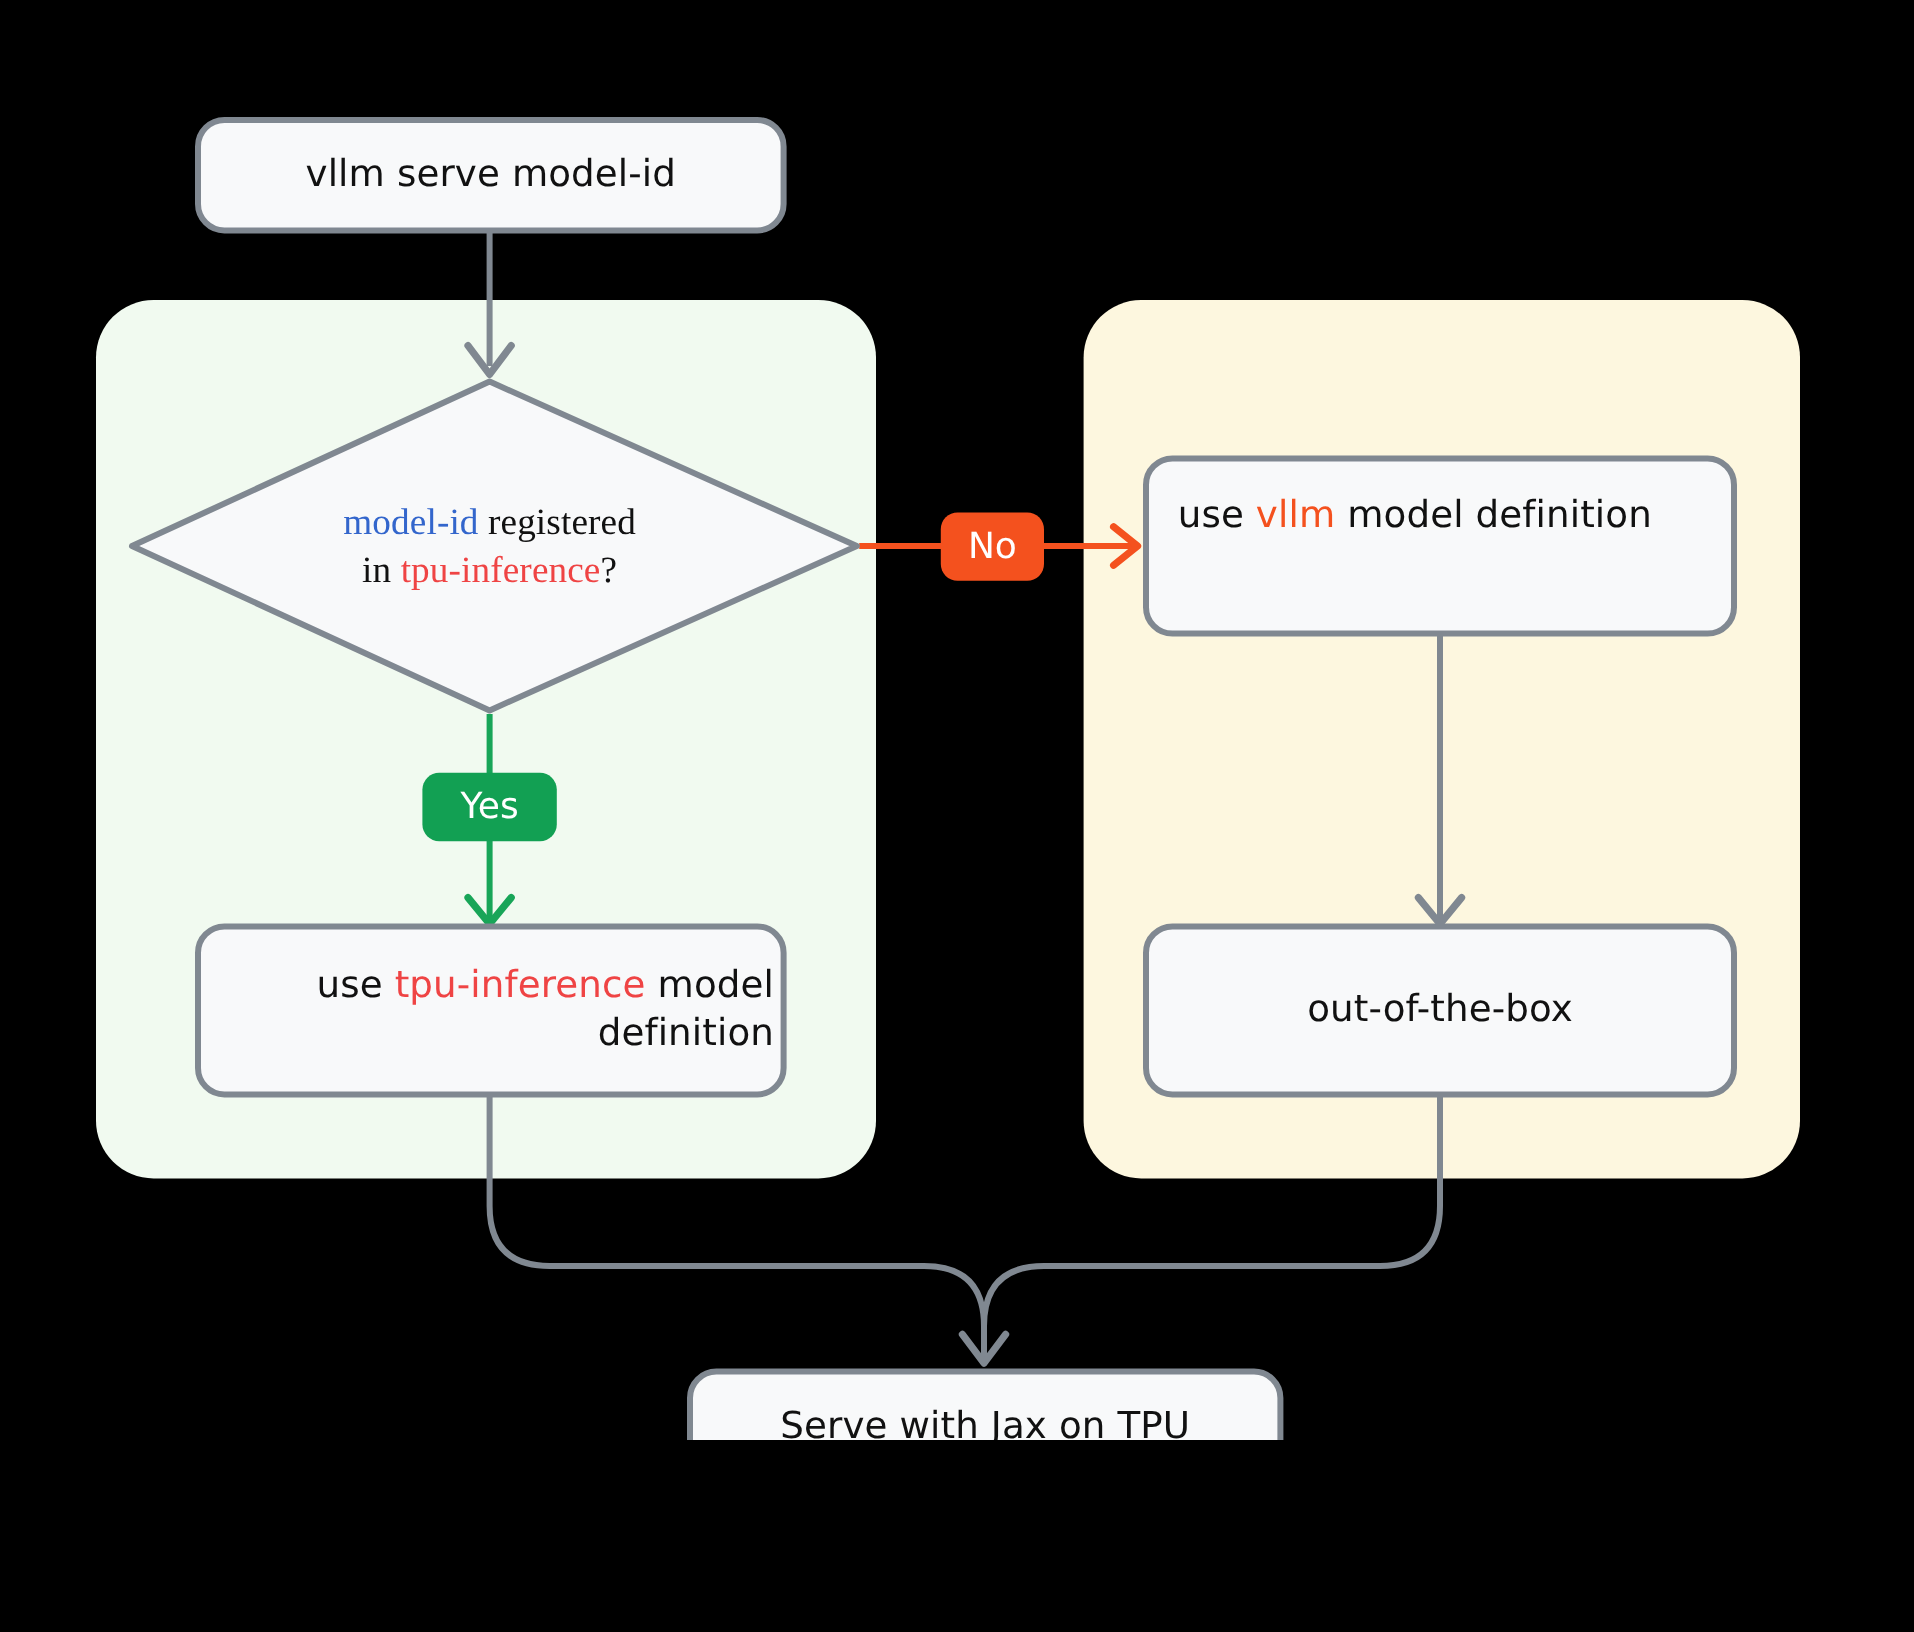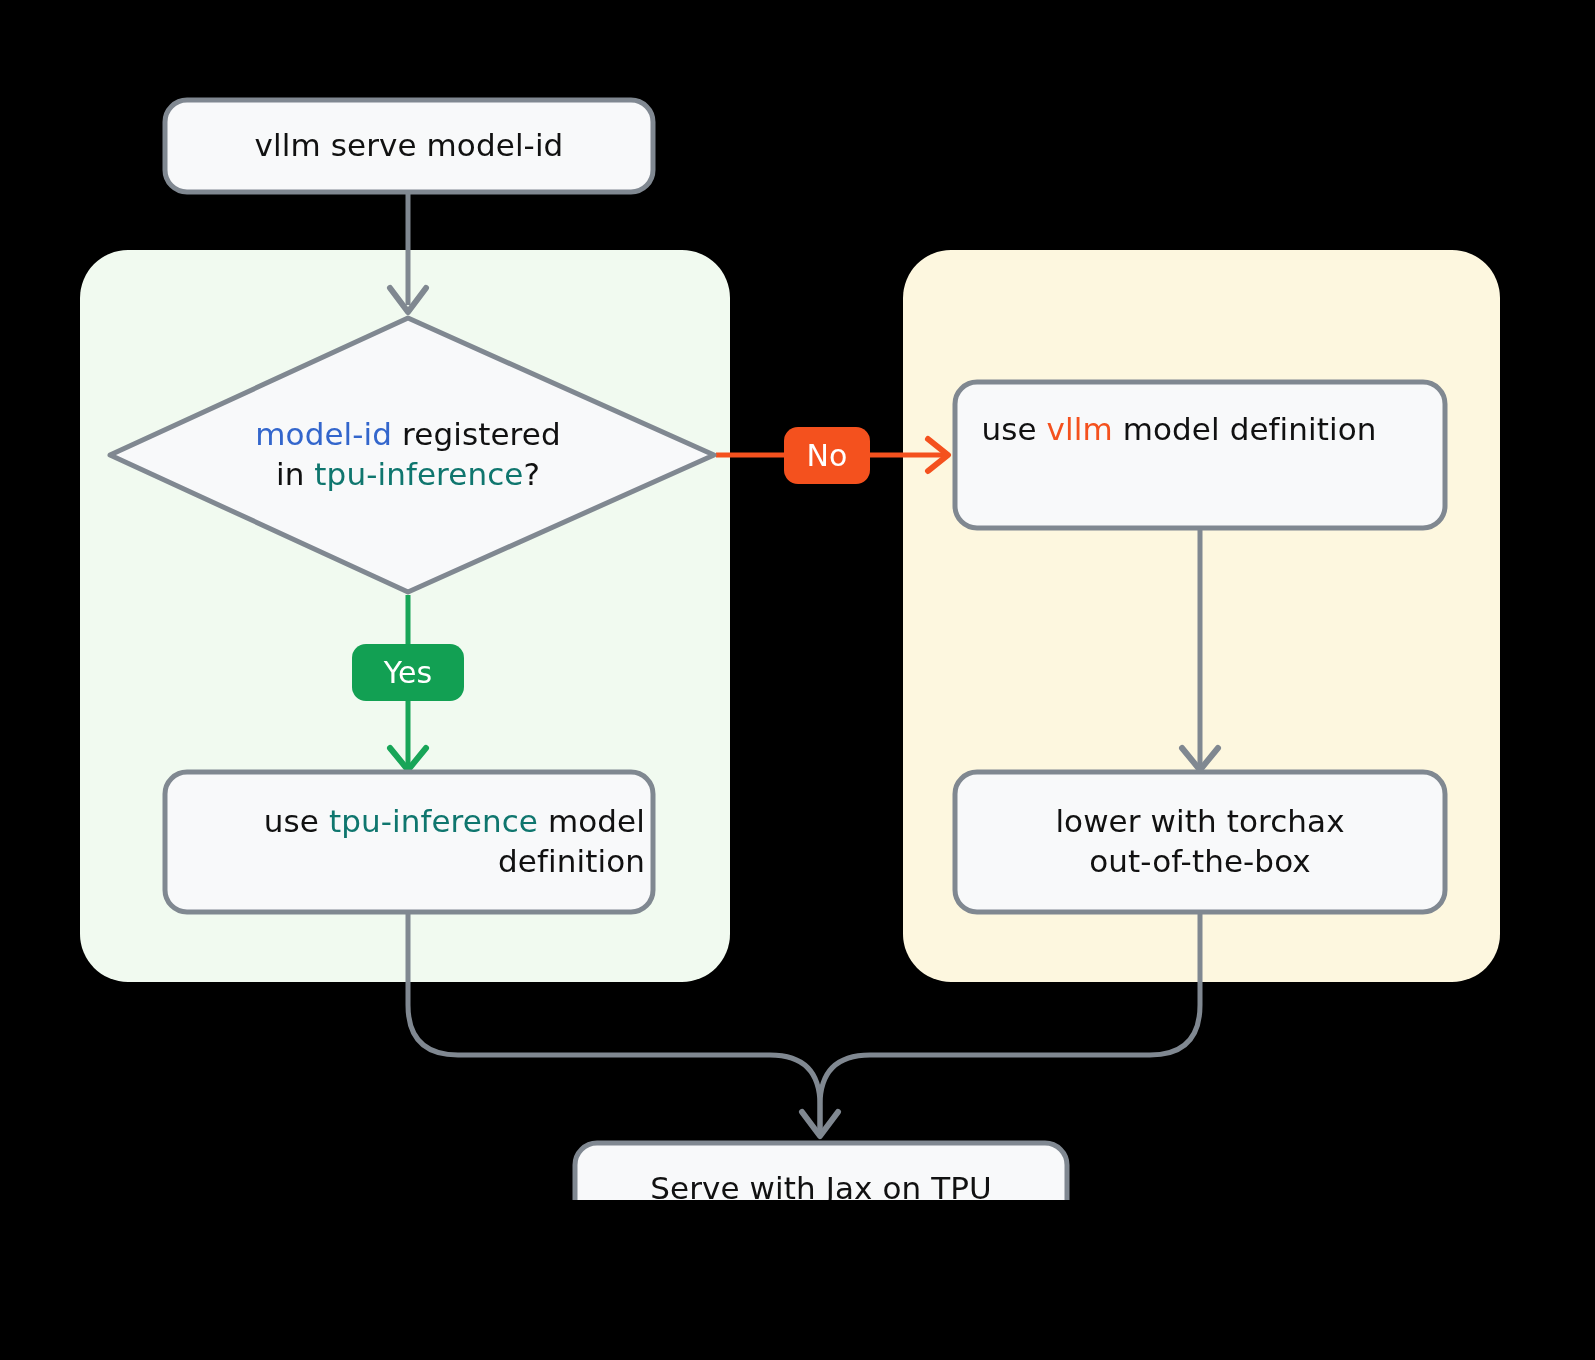--- a/index.html
+++ b/index.html
@@ -81,21 +81,21 @@
     justify-content: center;
     text-align: center;
     color: #111111;
     font-size: 31px;
     line-height: 1.28;
     letter-spacing: 0.1px;
     font-family: "DejaVu Sans", sans-serif;
   }
   .node-text.top-align { align-items: flex-start; }
   .tok-blue  { color: #3366CC; }
-  .tok-green { color: #0f766e; }
+  .tok-green { color: #ef4444; }
   .tok-orange{ color: #F4511E; }
   .badge-text {
     position: absolute;
     display: flex;
     align-items: center;
     justify-content: center;
     color: #ffffff;
     font-size: 30px;
     font-family: "DejaVu Sans", sans-serif;
   }
@@ -143,21 +143,21 @@
 
     <rect class="badge-green" x="352" y="644" width="112" height="57" rx="14" ry="14"></rect>
     <rect class="badge-orange" x="784" y="427" width="86" height="57" rx="14" ry="14"></rect>
 
   </svg>
 
   <div class="node-text" style="left:165px; top:100px; width:488px; height:92px;">
     <span>vllm serve model-id</span>
   </div>
 
-  <div class="node-text" style="left:188px; top:400px; width:440px; height:110px; flex-direction:column; justify-content:center;">
+  <div class="node-text" style="left:188px; top:400px; width:440px; height:110px; flex-direction:column; justify-content:center;font-family:Liberation Serif, serif;">
     <div>
       <span class="tok-blue">model-id</span><span> registered</span>
     </div>
     <div>
       <span>in </span><span class="tok-green">tpu-inference</span><span>?</span>
     </div>
   </div>
 
   <div class="node-text" style="left:173px; top:772px; width:472px; height:140px;text-align:right;">
     <div>
@@ -165,21 +165,20 @@
     </div>
   </div>
 
   <div class="node-text top-align" style="left:942px; top:410px; width:474px; height:50px;">
     <div>
       <span>use </span><span class="tok-orange">vllm</span><span> model definition</span>
     </div>
   </div>
 
   <div class="node-text" style="left:963px; top:772px; width:474px; height:140px; flex-direction:column; justify-content:center;">
-    <div>lower with torchax</div>
     <div>out-of-the-box</div>
   </div>
 
   <div class="node-text" style="left:575px; top:1143px; width:492px; height:92px;">
     <span>Serve with Jax on TPU</span>
   </div>
 
   <div class="badge-text" style="left:352px; top:644px; width:112px; height:57px;">
     <span>Yes</span>
   </div>

